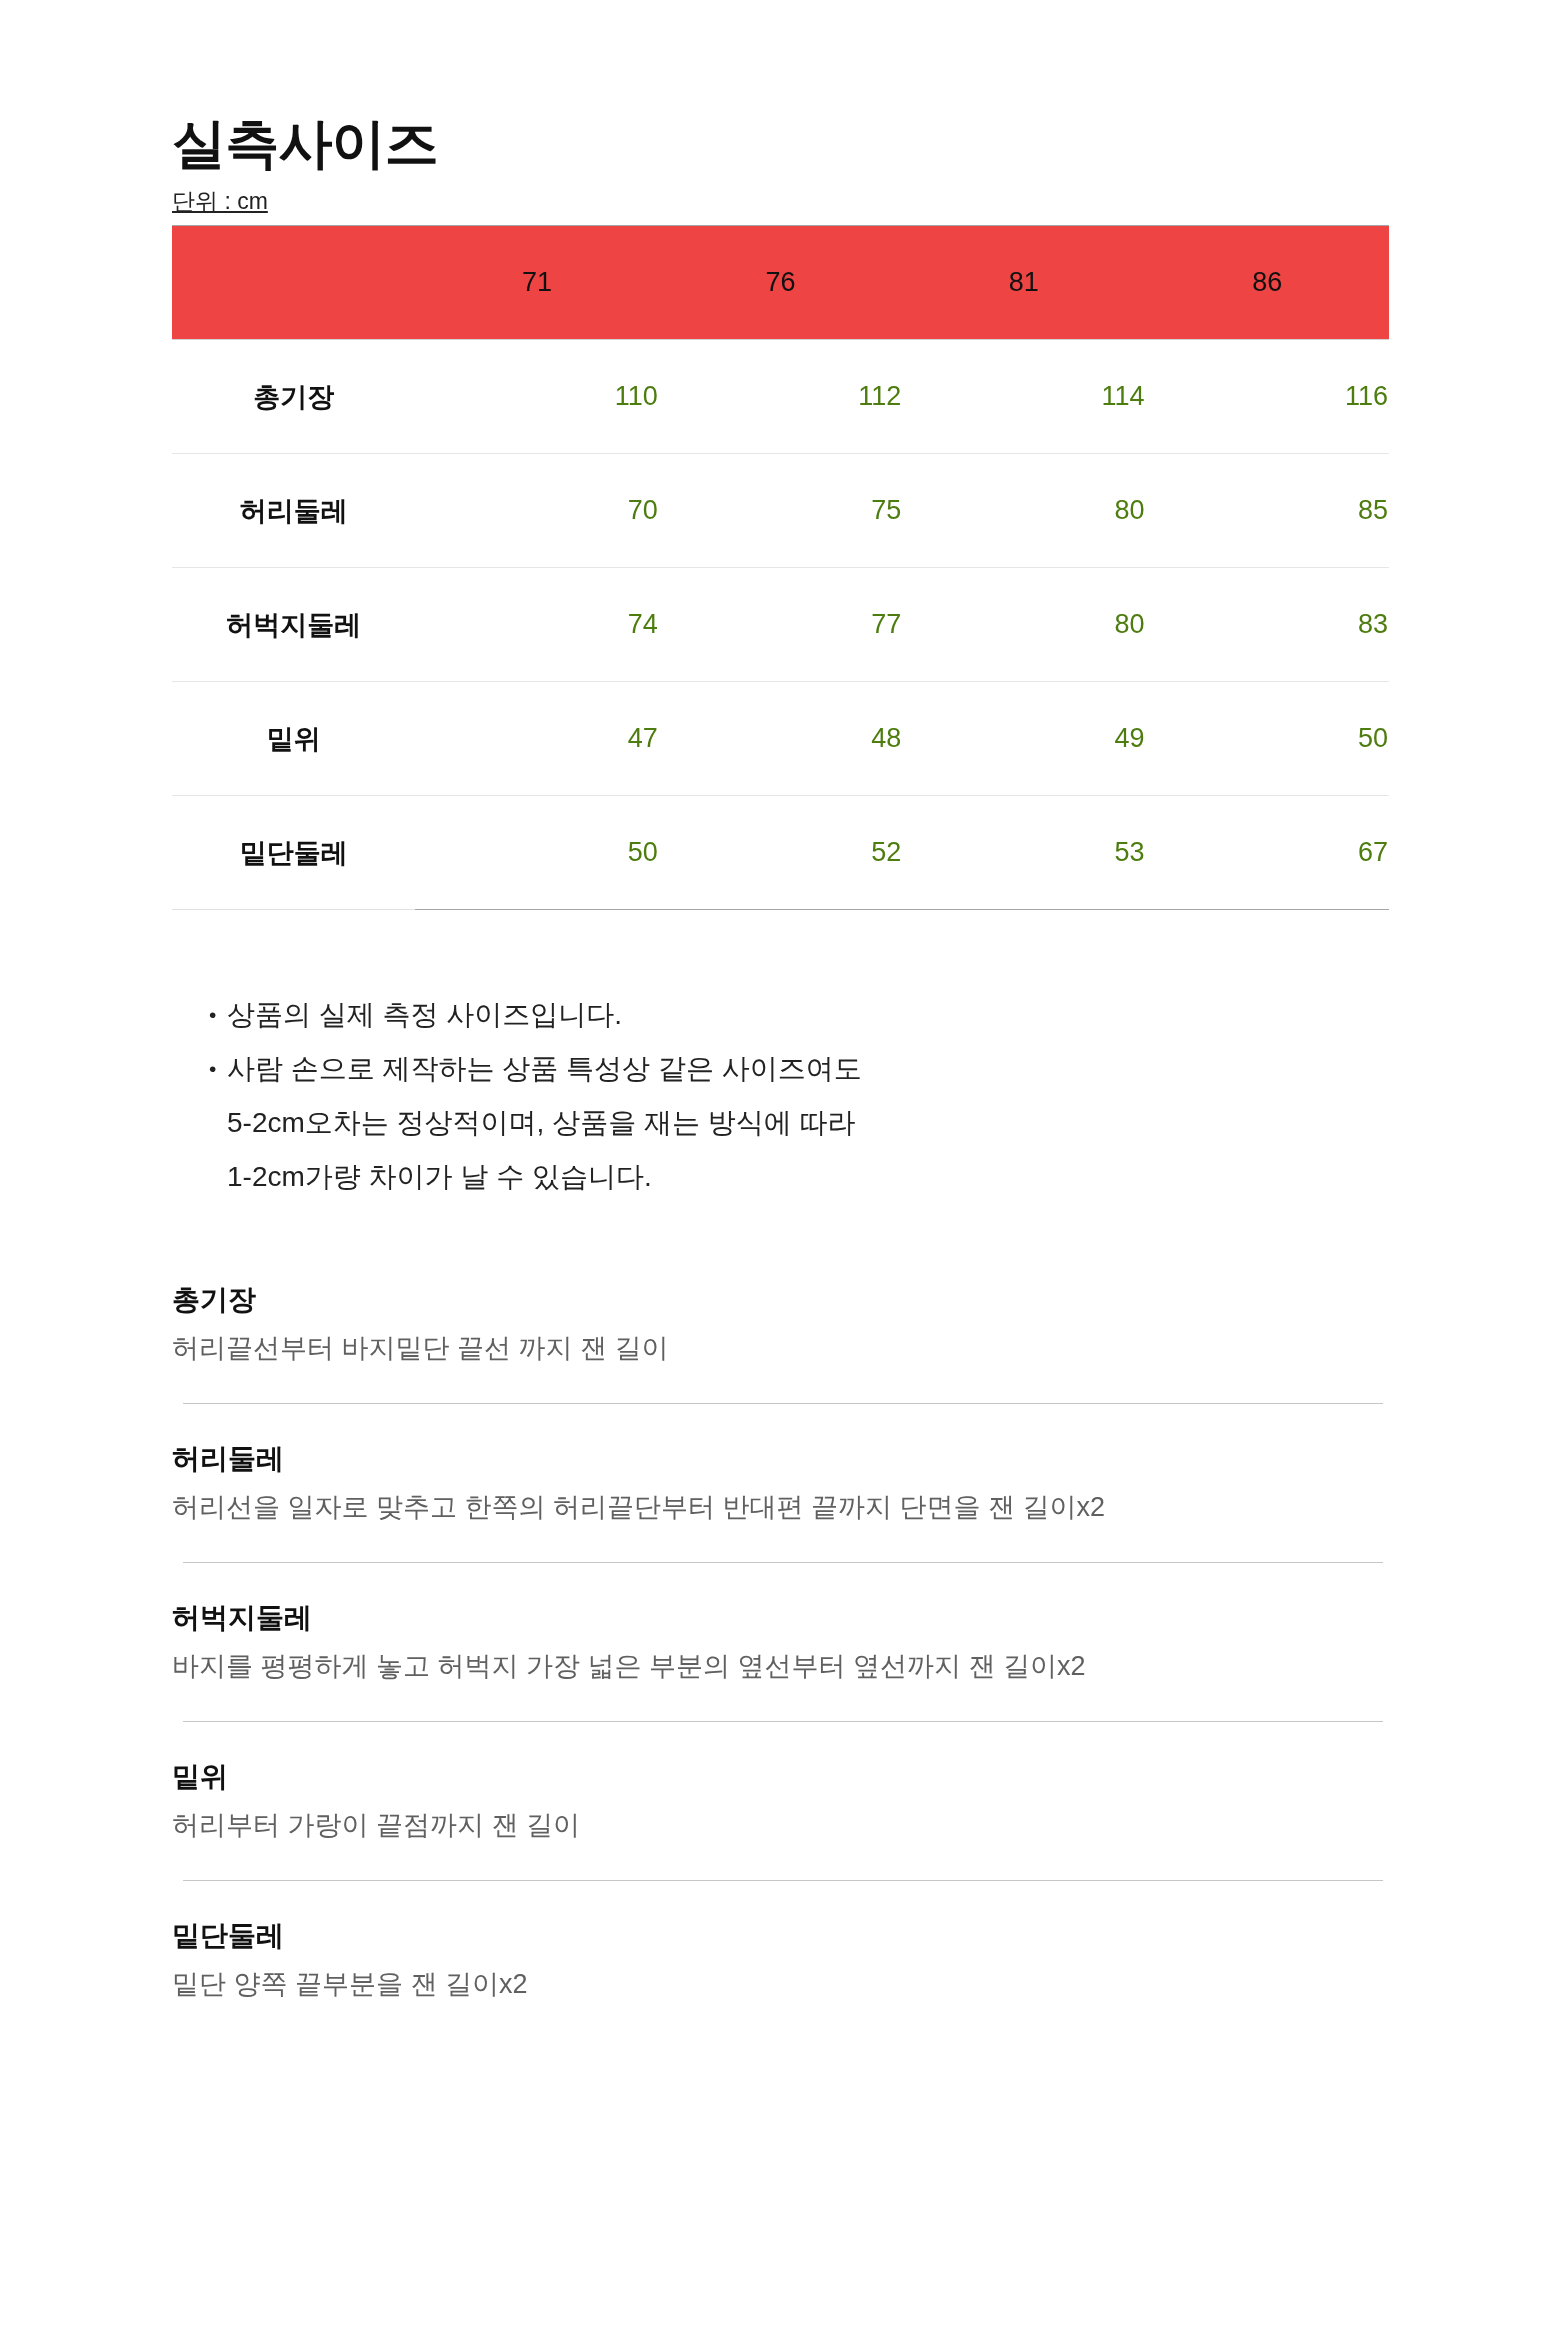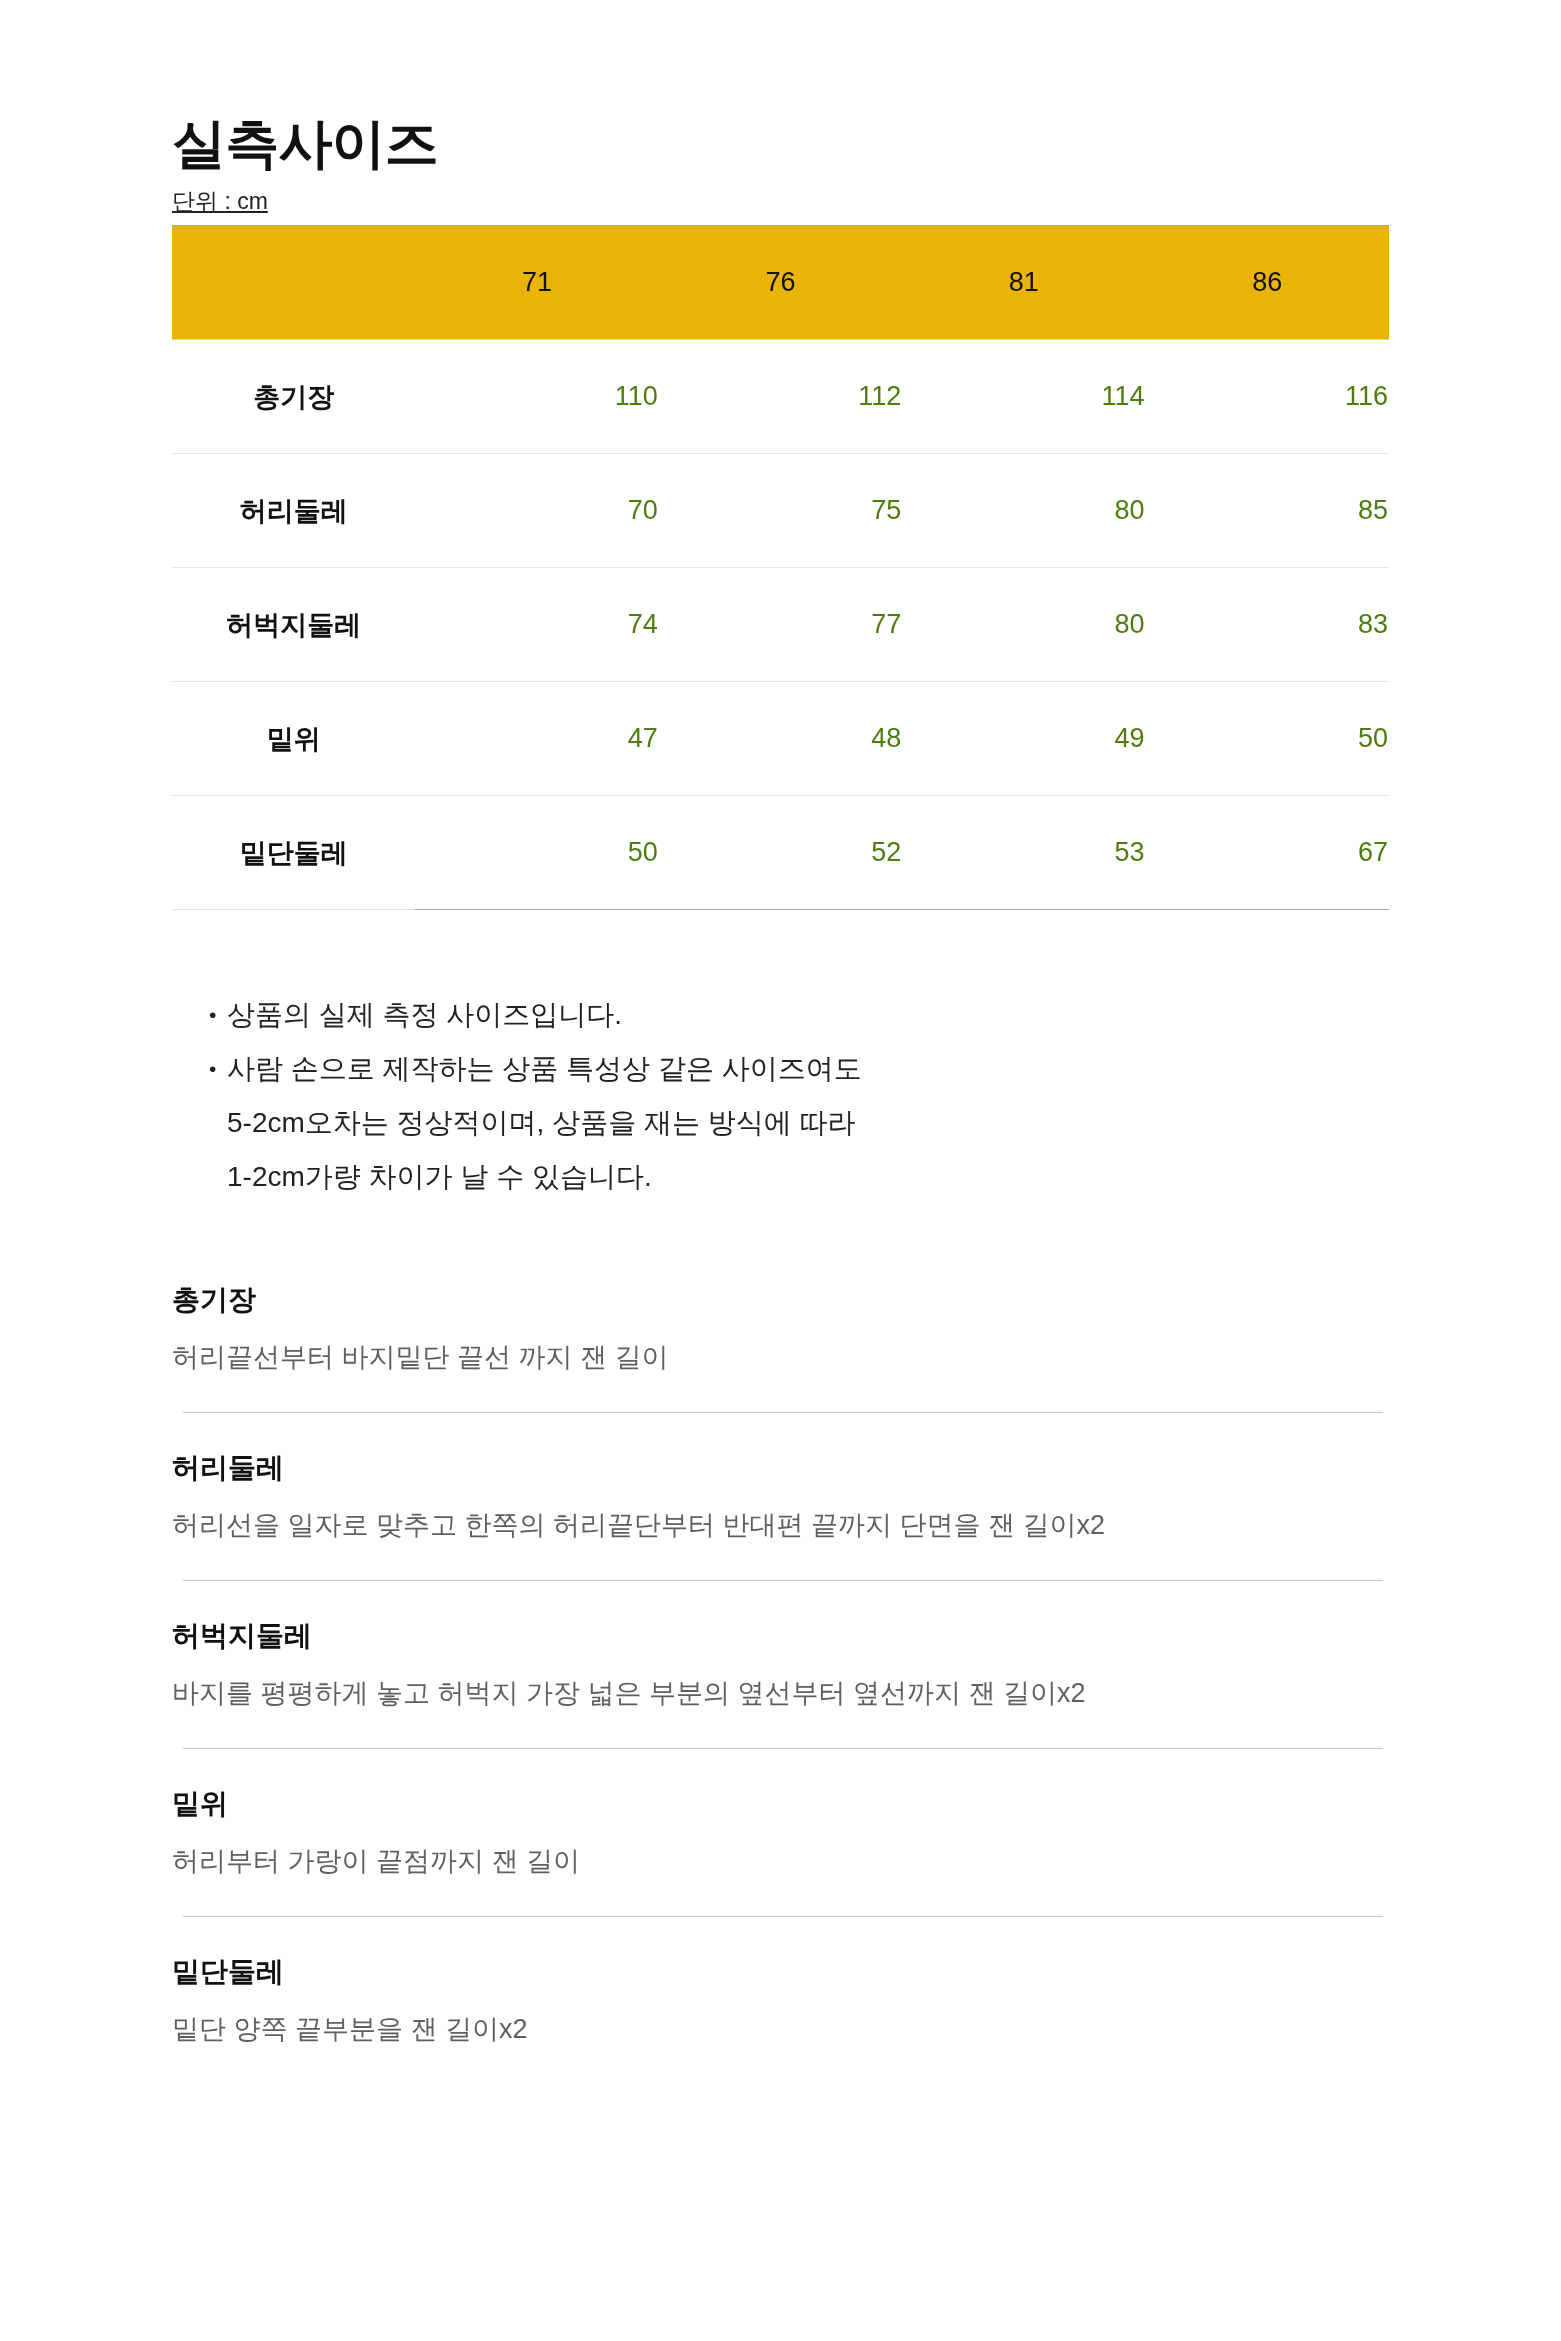--- a/index.html
+++ b/index.html
@@ -35,21 +35,21 @@
     table-layout: fixed;
   }
   table.size-table th, table.size-table td {
     width: 20%;
     text-align: center;
     vertical-align: middle;
     font-size: 27px;
   }
   table.size-table thead th {
     height: 114px;
-    background: #eab308;
+    background: #ef4444;
     border-top: 1.6px solid #a6a6a6;
     border-bottom: 0.8px solid #d2d2d2;
     font-weight: 400;
     color: #111111;
   }
   table.size-table tbody th {
     height: 114px;
     font-weight: 700;
     color: #111111;
     border-bottom: 0.8px solid #e6e6e6;
@@ -77,21 +77,21 @@
     font-size: 21px; line-height: 54px;
     color: #222222;
   }
 
   .definitions { margin-top: 78px; }
   .def-term {
     font-size: 28px; line-height: 36px; font-weight: 700;
     color: #111111;
   }
   .def-desc {
-    margin-top: 21px;
+    margin-top: 12px;
     font-size: 27px; line-height: 36px; font-weight: 400;
     color: #606060;
   }
   .divider {
     height: 0;
     border-top: 0.8px solid #c6c6c6;
     margin: 37px 6.5px 37px 11.4px;
   }
 </style>
 </head>

